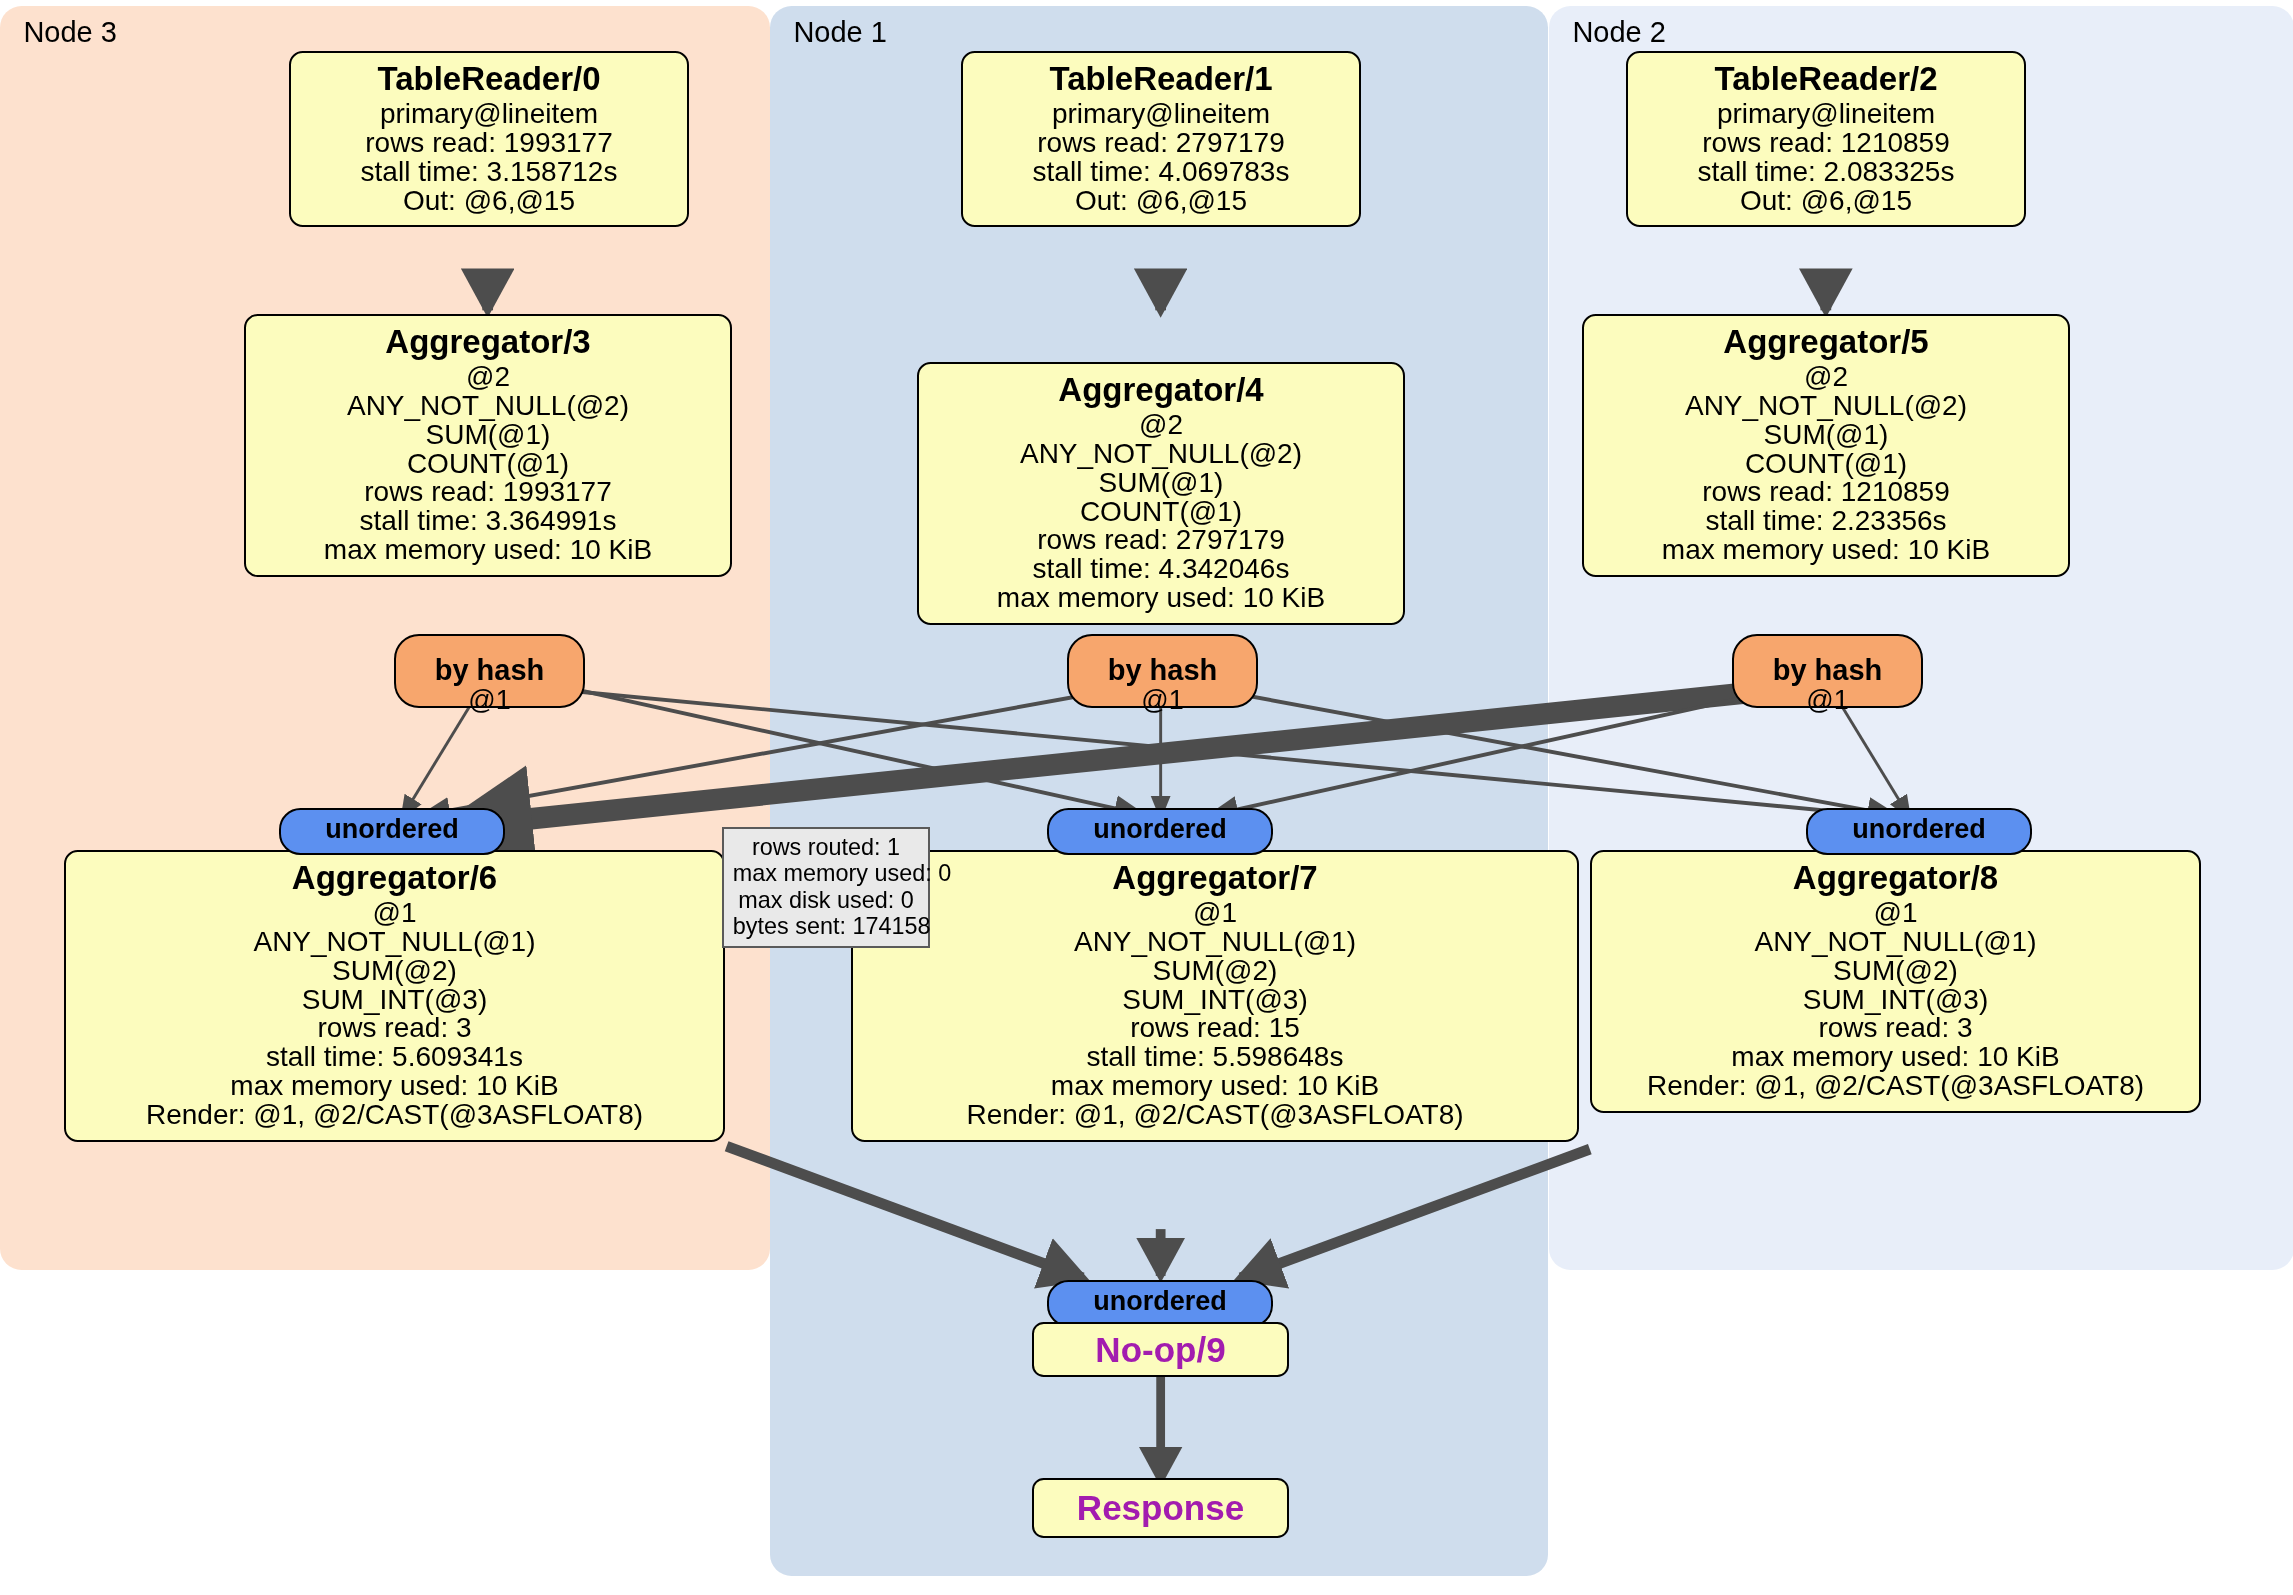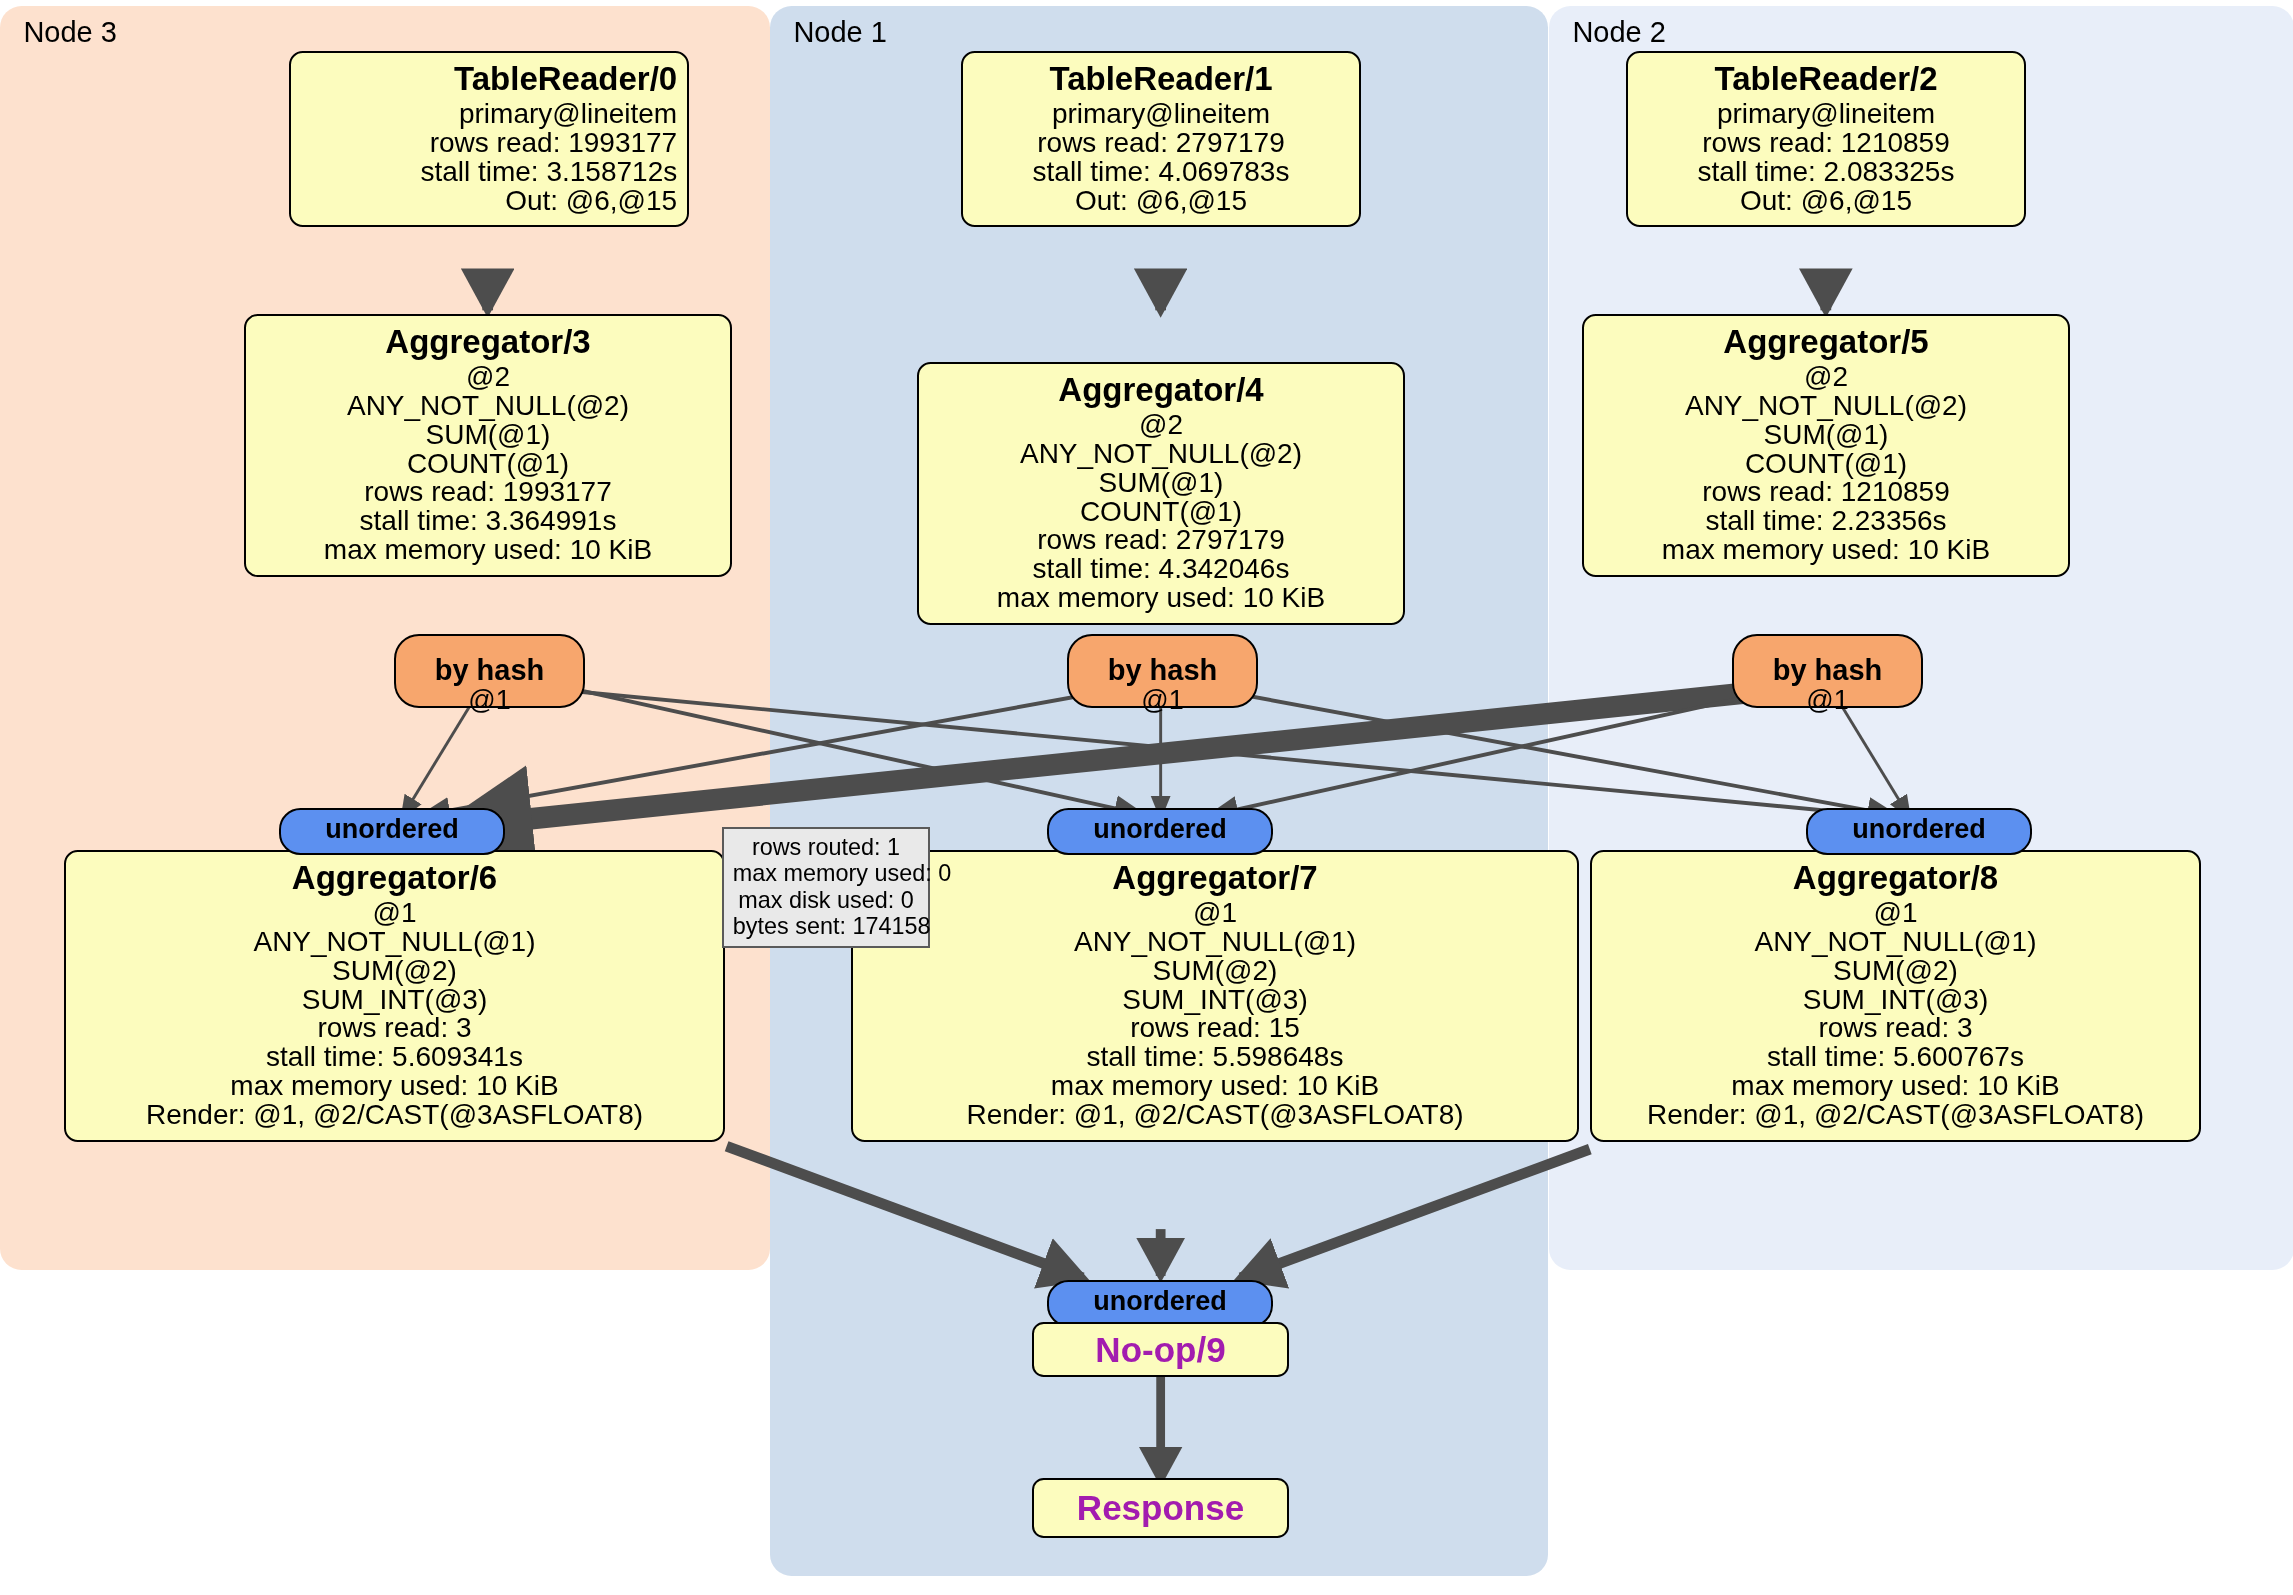--- a/index.html
+++ b/index.html
@@ -189,21 +189,21 @@
 
     <line x1="745" y1="1175" x2="1110" y2="1310" stroke="#4d4d4d" stroke-width="11" marker-end="url(#ah-thick)"></line>
 
     <line x1="1190" y1="1260" x2="1190" y2="1308" stroke="#4d4d4d" stroke-width="10" marker-end="url(#ah-thick)"></line>
 
     <line x1="1630" y1="1178" x2="1272" y2="1310" stroke="#4d4d4d" stroke-width="11" marker-end="url(#ah-thick)"></line>
 
     <line x1="1190" y1="1410" x2="1190" y2="1518" stroke="#4d4d4d" stroke-width="9" marker-end="url(#ah-thick)"></line>
   </svg>
 
-  <div class="proc" style="left:289px; top:51px; width:400px;text-align:right;">
+  <div class="proc" style="left:289px; top:51px; width:400px;">
     <span class="ttl">TableReader/0</span>
     <span class="ln">primary@lineitem</span>
     <span class="ln">rows read: 1993177</span>
     <span class="ln">stall time: 3.158712s</span>
     <span class="ln">Out: @6,@15</span>
   </div>
 
   <div class="proc" style="left:961px; top:51px; width:400px;">
     <span class="ttl">TableReader/1</span>
     <span class="ln">primary@lineitem</span>
@@ -301,21 +301,20 @@
     <span class="ln">Render: @1, @2/CAST(@3ASFLOAT8)</span>
   </div>
 
   <div class="proc" style="left:1590px; top:850px; width:611px;">
     <span class="ttl">Aggregator/8</span>
     <span class="ln">@1</span>
     <span class="ln">ANY_NOT_NULL(@1)</span>
     <span class="ln">SUM(@2)</span>
     <span class="ln">SUM_INT(@3)</span>
     <span class="ln">rows read: 3</span>
-    <span class="ln">stall time: 5.600767s</span>
     <span class="ln">max memory used: 10 KiB</span>
     <span class="ln">Render: @1, @2/CAST(@3ASFLOAT8)</span>
   </div>
 
   <div class="sync" style="left:1047px; top:1280px; width:226px; height:47px;">unordered</div>
 
   <div class="termbox" style="left:1032px; top:1322px; width:257px; height:55px;">No-op/9</div>
 
   <div class="termbox" style="left:1032px; top:1478px; width:257px; height:60px;">Response</div>
 

